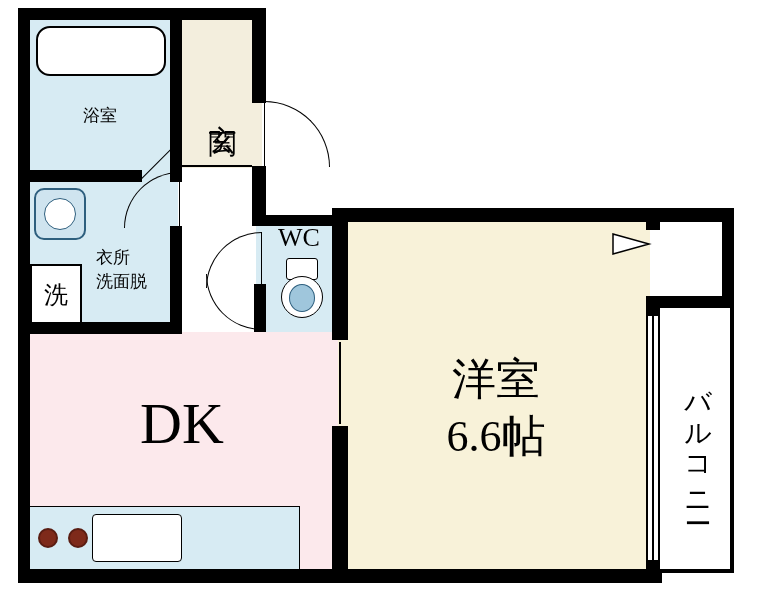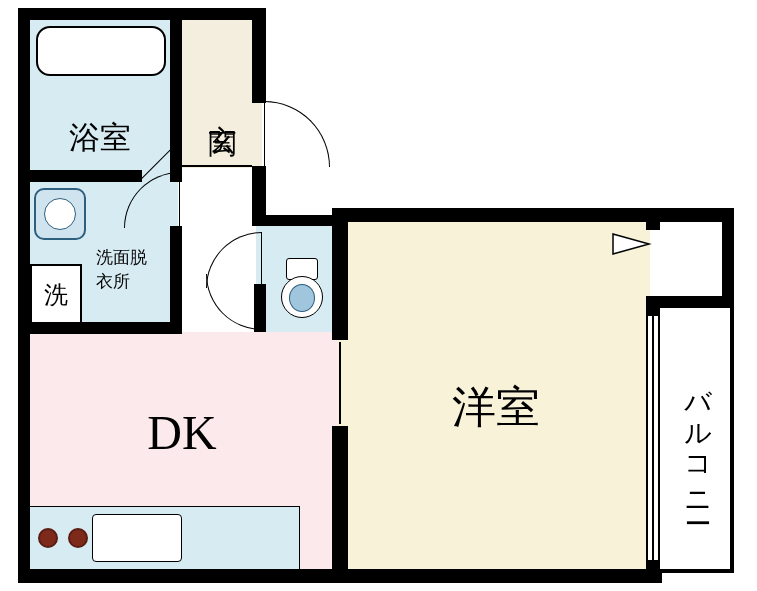--- a/index.html
+++ b/index.html
@@ -80,27 +80,29 @@
   <div class="arc" style="left:206px;top:232px;width:56px;height:56px;border-top:1.5px solid #000;border-left:1.5px solid #000;border-right:1.5px solid #000;border-top-left-radius:100%"></div>
   <div class="arc" style="left:206px;top:274px;width:56px;height:56px;border-bottom:1.5px solid #000;border-left:1.5px solid #000;border-right:1.5px solid #000;border-bottom-left-radius:100%"></div>
   <div class="abs" style="left:339px;top:342px;width:2px;height:82px;background:#000"></div>
   <div class="abs" style="left:646px;top:316px;width:14px;height:244px;background:#fff;border-left:2px solid #000;border-right:2px solid #000">
     <div style="position:absolute;left:4px;top:0;width:2px;height:244px;background:#000"></div>
   </div>
   <svg class="abs" style="left:610px;top:230px" width="42" height="28">
       <polygon points="3,4 39,14 3,24" fill="#ffffff" stroke="#000000" stroke-width="1.5"></polygon>
     </svg>
 
-  <div class="abs lbl center" style="left:22px;top:122px;width:156px;height:32px;font-size:31px">浴室</div>
+  <div class="abs lbl center" style="left:22px;top:100px;width:156px;height:32px;font-size:17px">浴室</div>
   <div class="abs lbl vert" style="left:201px;top:52px;width:36px;height:112px;font-size:28px;letter-spacing:6px">玄関</div>
   <div class="abs lbl" style="left:96px;top:246px;width:76px;height:48px;font-size:17px;line-height:1.4">
+    <div>衣所</div>
     <div>洗面脱</div>
-    <div>衣所</div>
   </div>
-  <div class="abs lbl col" style="left:22px;top:349px;width:320px;height:168px;font-size:48px;line-height:1.25">
+  <div class="abs lbl center" style="left:256px;top:222px;width:86px;height:32px;font-size:26px">WC</div>
+  <div class="abs lbl col" style="left:22px;top:340px;width:320px;height:168px;font-size:58px;line-height:1.25">
     <div>DK</div>
   </div>
   <div class="abs lbl col" style="left:338px;top:308px;width:316px;height:200px;font-size:44px;line-height:1.3">
     <div>洋室</div>
+    <div>6.6帖</div>
   </div>
   <div class="abs lbl vert" style="left:672px;top:318px;width:40px;height:248px;font-size:27px;letter-spacing:4px">バルコニー</div>
 
 </div>
 
 </body></html>

